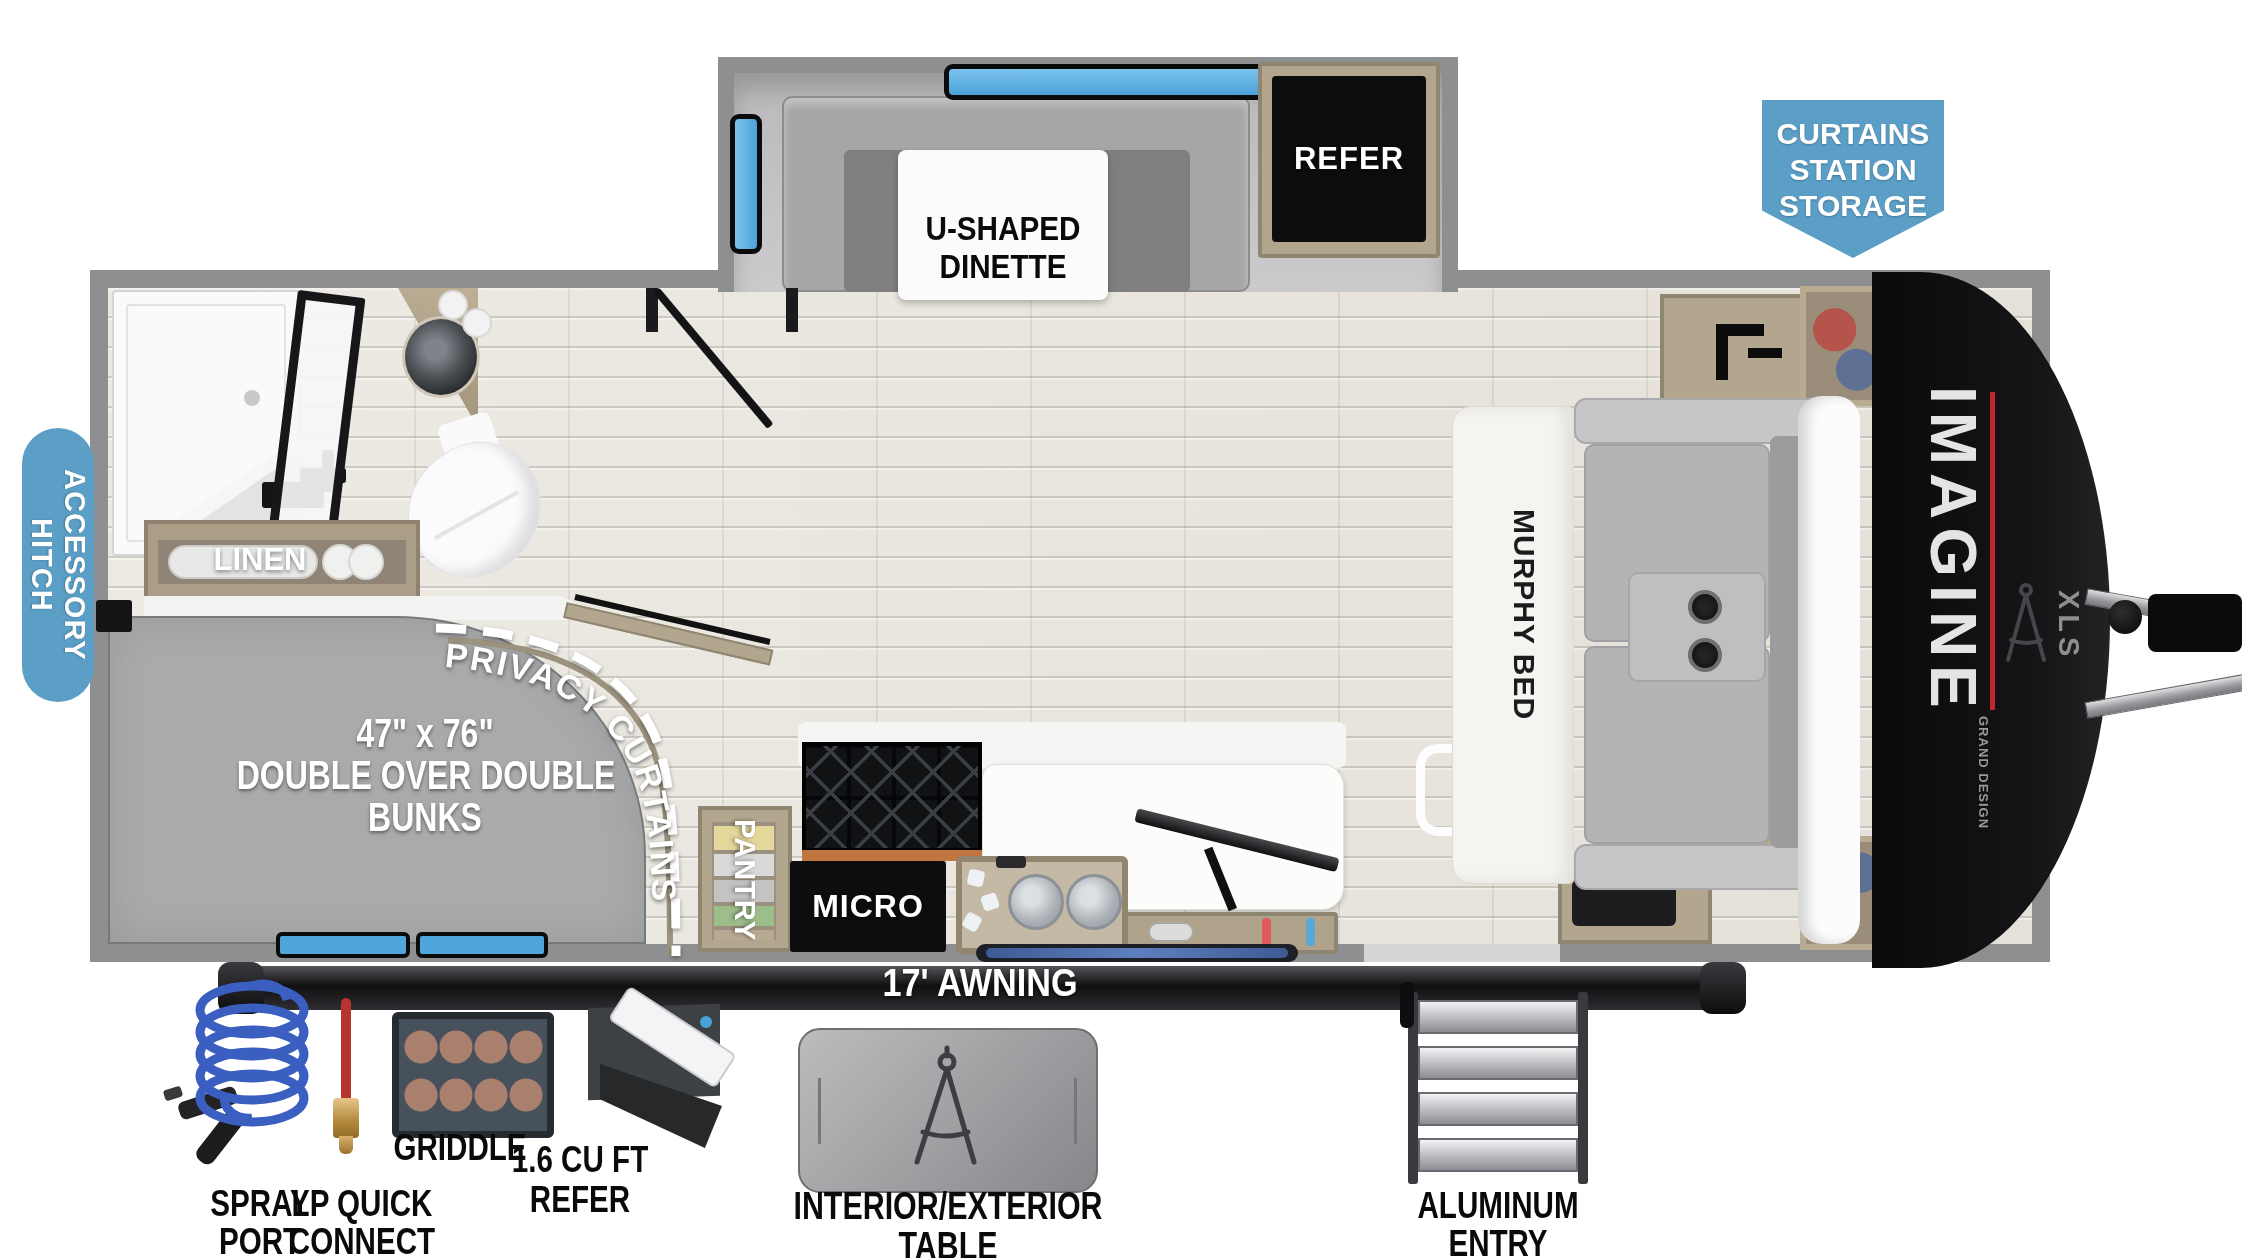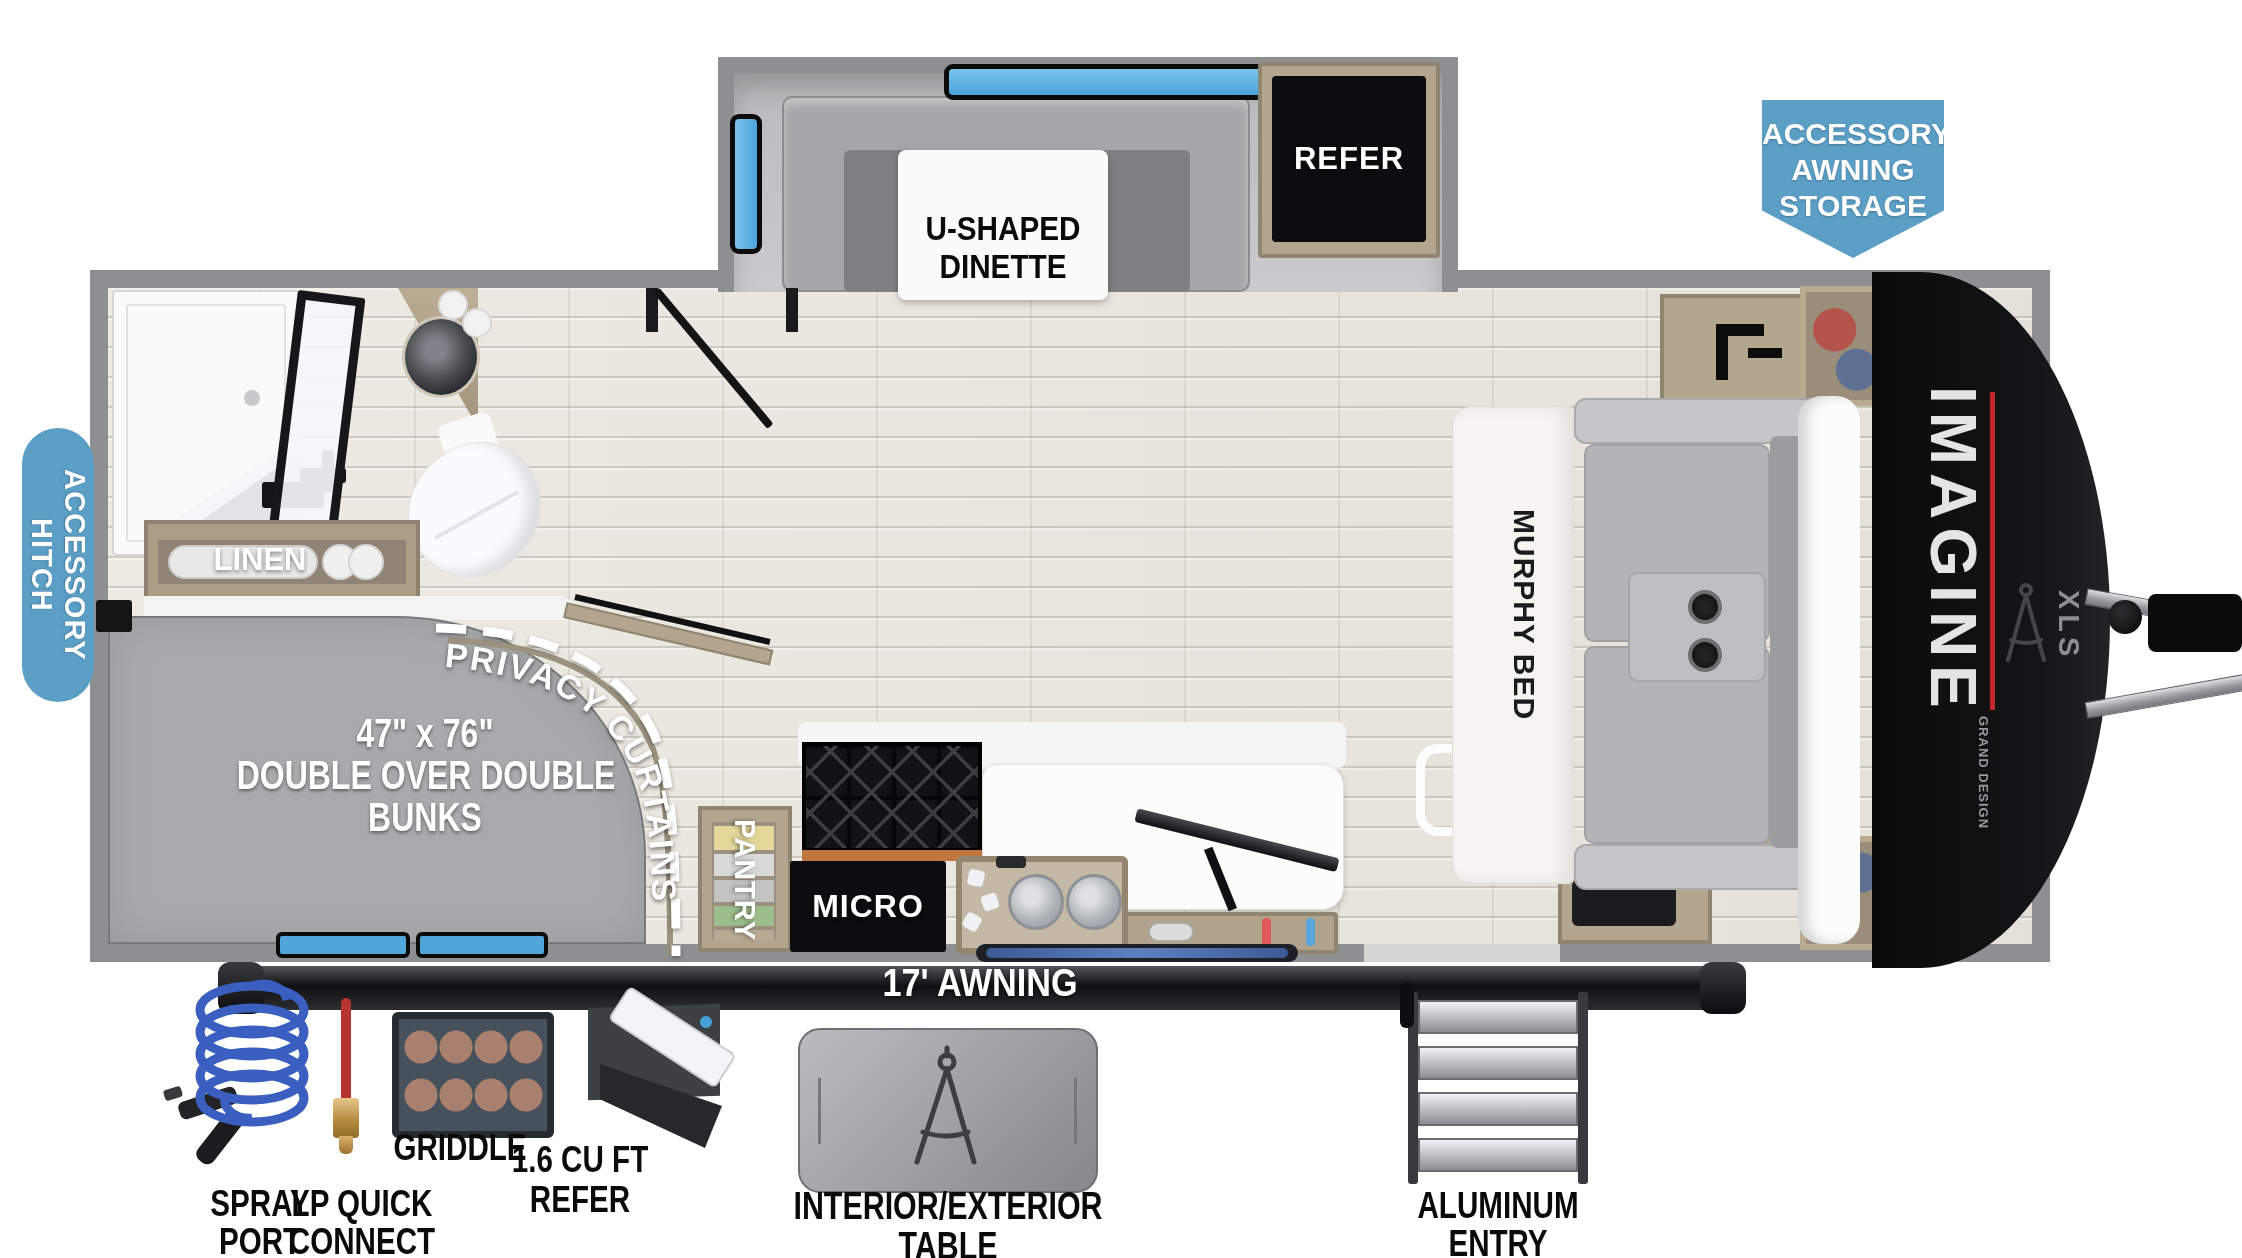--- a/index.html
+++ b/index.html
@@ -213,22 +213,22 @@
               background:radial-gradient(circle at 40% 35%,#2e2e30,#060607);"></div>
 
   <div class="abs badge" style="left:22px;top:428px;width:72px;height:274px;border-radius:36px;
               display:flex;align-items:center;justify-content:center;">
     <span class="vert" style="font-size:29px;letter-spacing:1px;">ACCESSORY HITCH</span>
   </div>
   <div class="abs" style="left:96px;top:600px;width:36px;height:32px;background:#141414;border-radius:3px;"></div>
 
   <div class="abs badge" style="left:1762px;top:100px;width:182px;height:158px;
               clip-path:polygon(0 0,100% 0,100% 70%,50% 100%,0 70%);padding-top:16px;">
-    <div style="font-size:30px;line-height:36px;">ACCESSORY</div>
-    <div style="font-size:30px;line-height:36px;">AWNING</div>
+    <div style="font-size:30px;line-height:36px;">CURTAINS</div>
+    <div style="font-size:30px;line-height:36px;">STATION</div>
     <div style="font-size:30px;line-height:36px;">STORAGE</div>
   </div>
 
 
   <div class="abs" style="left:222px;top:966px;width:1524px;height:44px;border-radius:22px;
               background:linear-gradient(180deg,#55555a,#101012 45%,#2e2e32);"></div>
   <div class="abs" style="left:218px;top:962px;width:46px;height:52px;border-radius:12px;background:linear-gradient(180deg,#3a3a3e,#0c0c0e);"></div>
   <div class="abs" style="left:1700px;top:962px;width:46px;height:52px;border-radius:12px;background:linear-gradient(180deg,#3a3a3e,#0c0c0e);"></div>
   <div class="abs lblW cond9" style="left:870px;top:964px;width:220px;font-size:38px;">17' AWNING</div>
 

